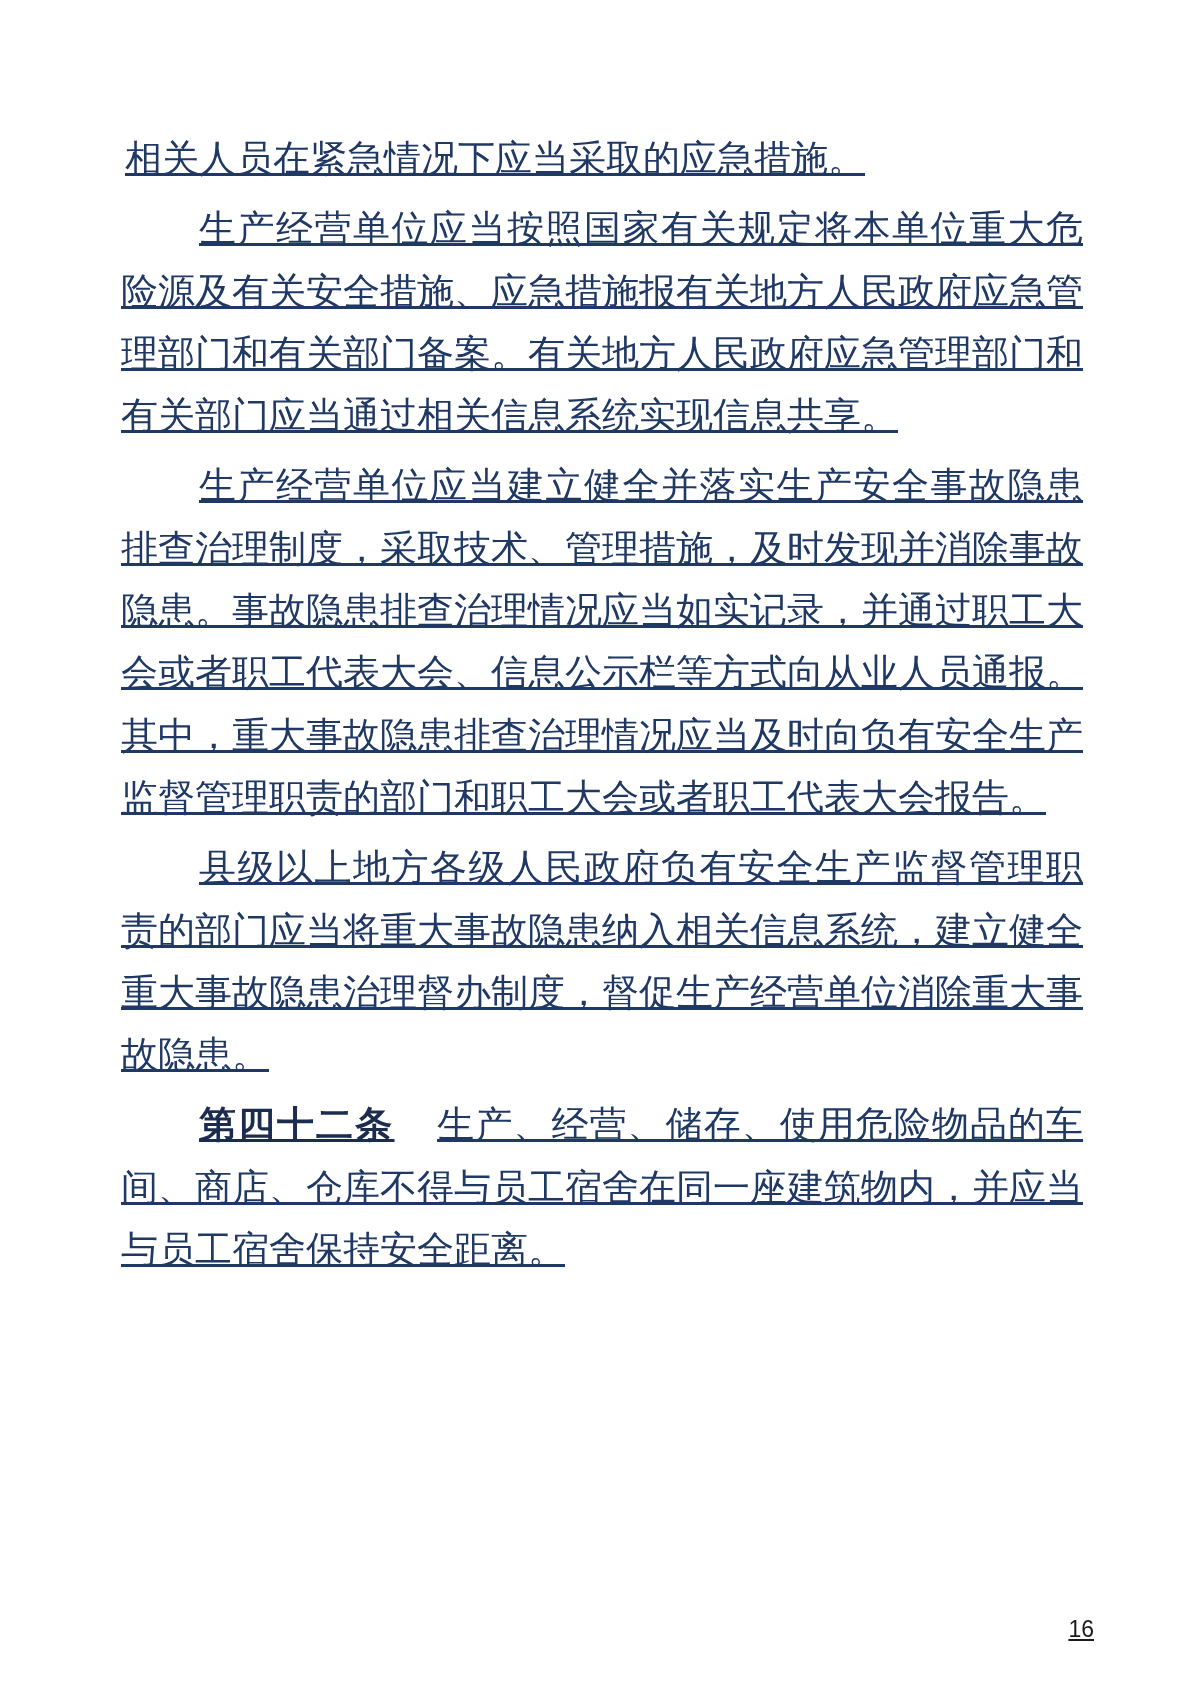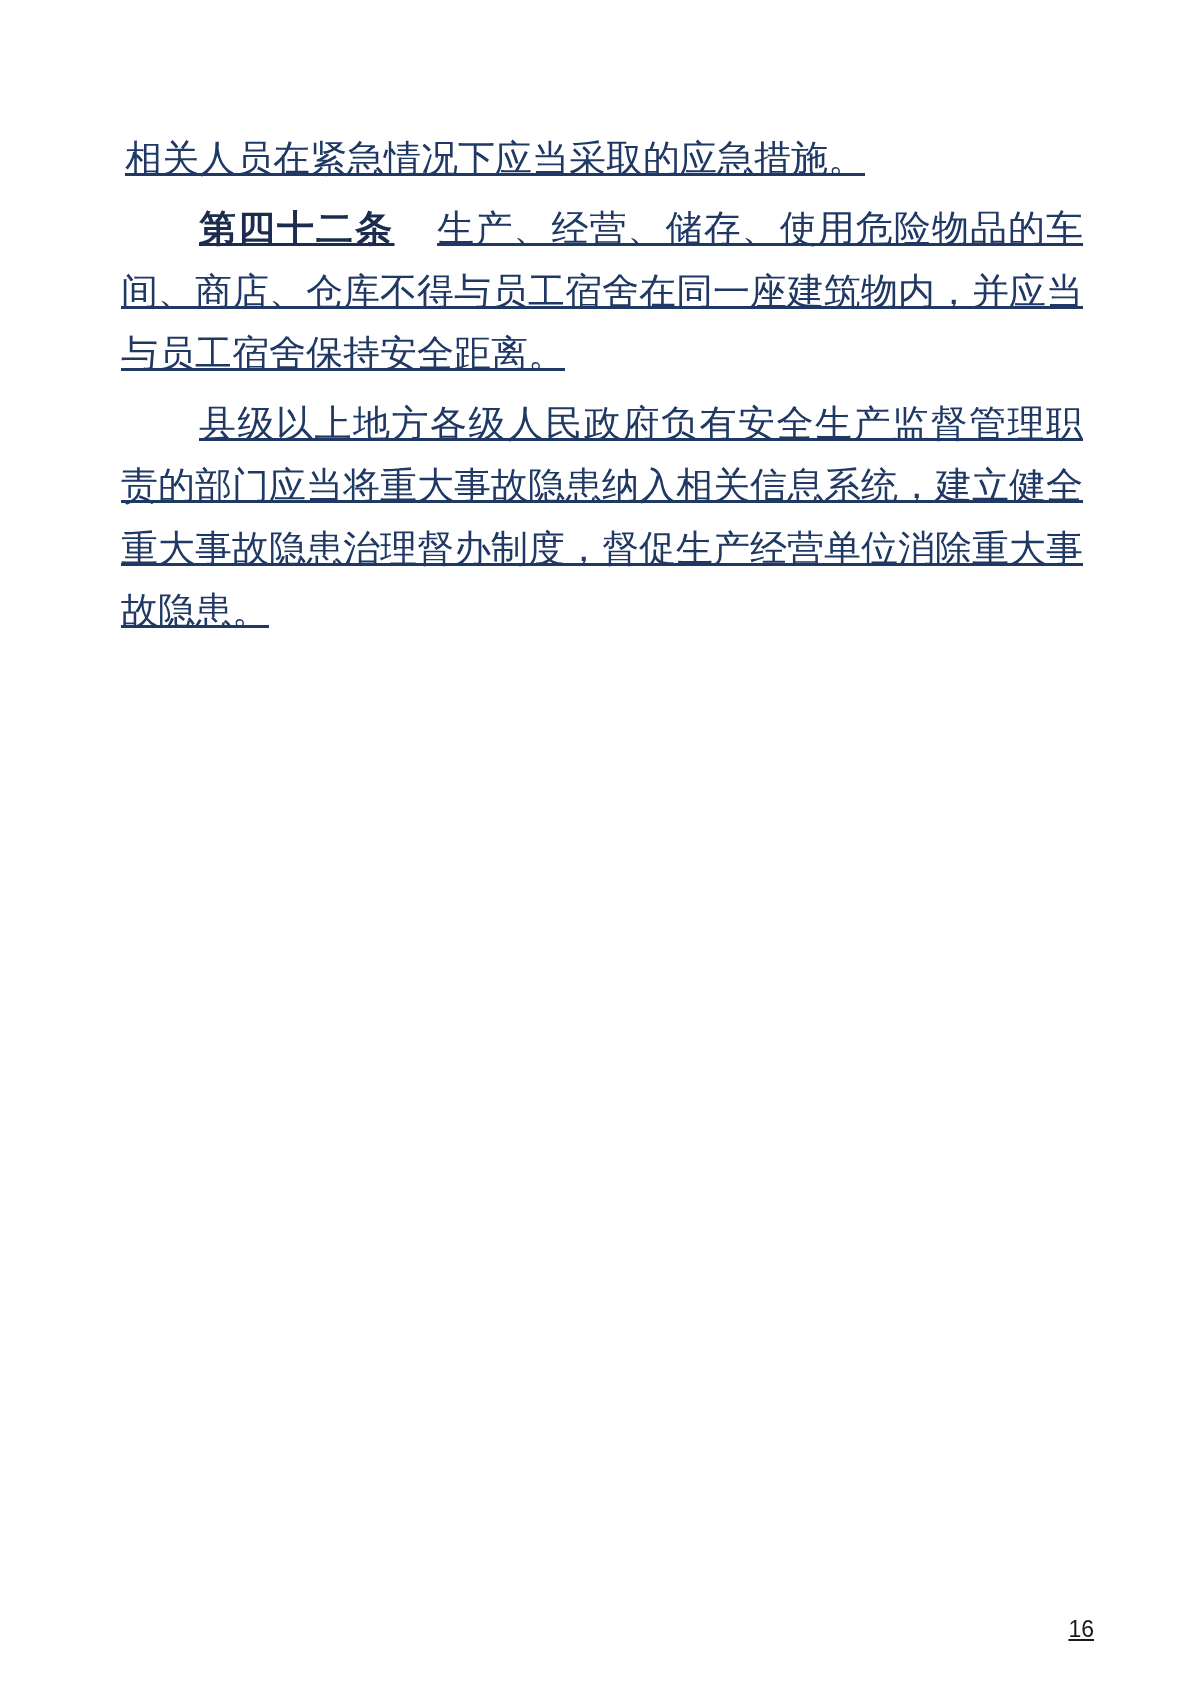--- a/index.html
+++ b/index.html
@@ -47,17 +47,19 @@
     font-size: 23px;
     color: var(--pagenum-color);
   }
 </style>
 </head>
 <body>
 
 <div class="page">
   <div class="content">
       <p class="para no-indent"><span>相关人员在紧急情况下应当采取的应急措施。</span></p>
+      <p class="para"><span>生产经营单位应当按照国家有关规定将本单位重大危险源及有关安全措施、应急措施报有关地方人民政府应急管理部门和有关部门备案。有关地方人民政府应急管理部门和有关部门应当通过相关信息系统实现信息共享。</span></p>
+      <p class="para"><span>生产经营单位应当建立健全并落实生产安全事故隐患排查治理制度，采取技术、管理措施，及时发现并消除事故隐患。事故隐患排查治理情况应当如实记录，并通过职工大会或者职工代表大会、信息公示栏等方式向从业人员通报。其中，重大事故隐患排查治理情况应当及时向负有安全生产监督管理职责的部门和职工大会或者职工代表大会报告。</span></p>
+      <p class="para"><span>县级以上地方各级人民政府负有安全生产监督管理职责的部门应当将重大事故隐患纳入相关信息系统，建立健全重大事故隐患治理督办制度，督促生产经营单位消除重大事故隐患。</span></p>
       <p class="para"><span class="article-label">第四十二条</span><span>生产、经营、储存、使用危险物品的车间、商店、仓库不得与员工宿舍在同一座建筑物内，并应当与员工宿舍保持安全距离。</span></p>
-      <p class="para"><span>县级以上地方各级人民政府负有安全生产监督管理职责的部门应当将重大事故隐患纳入相关信息系统，建立健全重大事故隐患治理督办制度，督促生产经营单位消除重大事故隐患。</span></p>
     </div>
   <div class="page-number">16</div>
 </div>
 
 </body></html>

